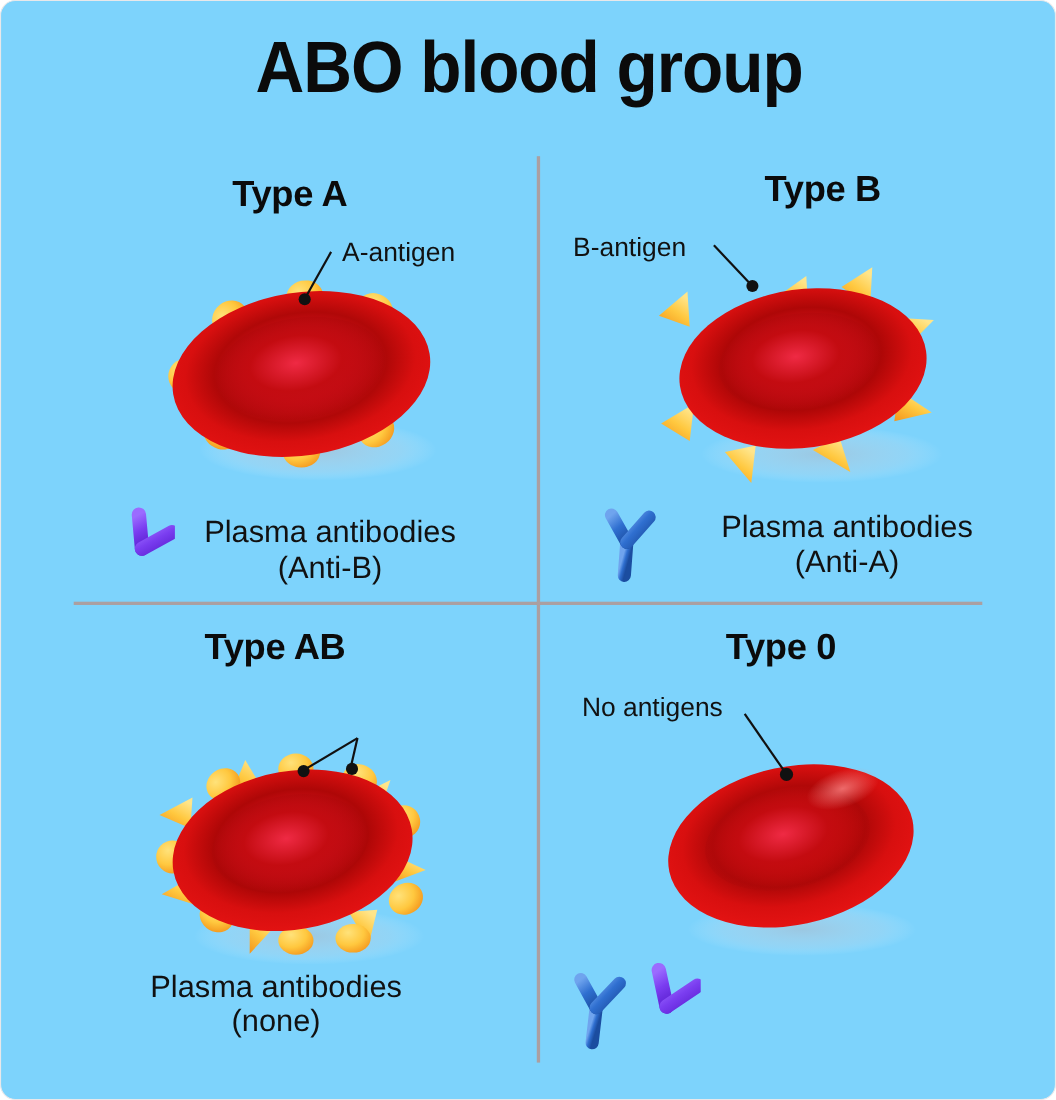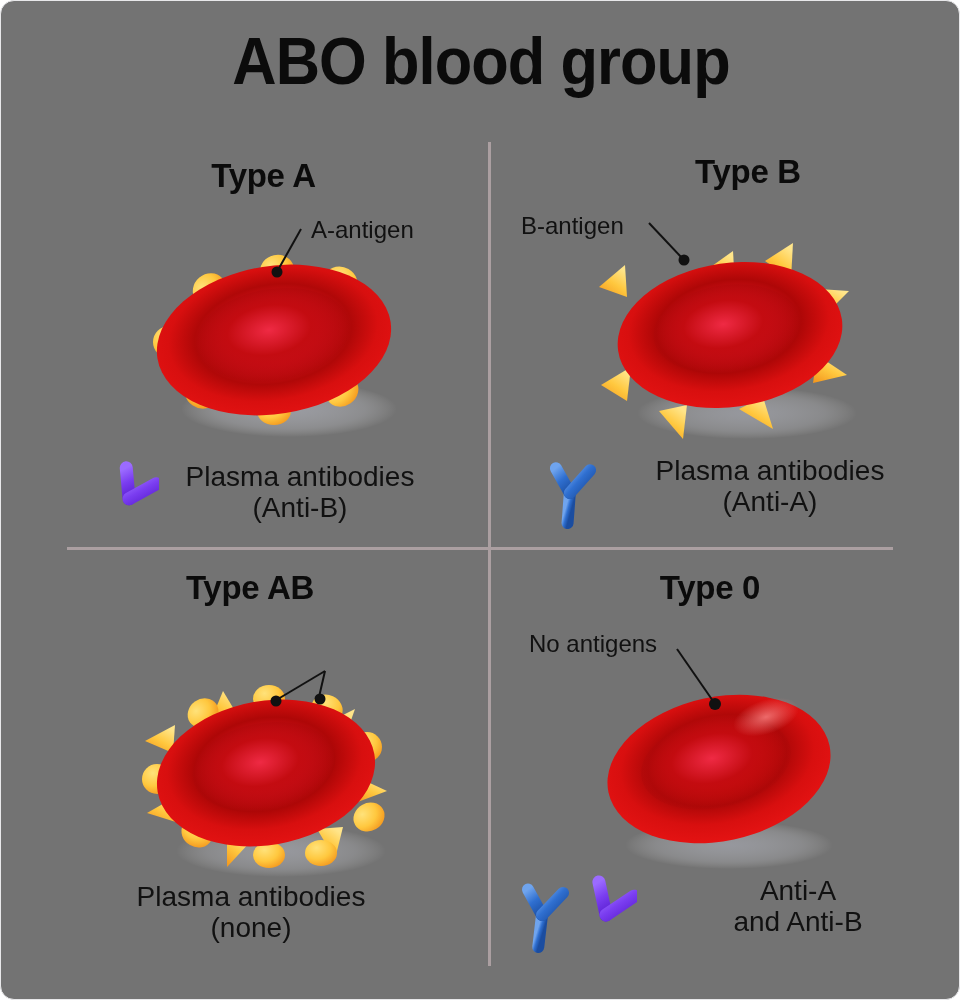--- a/index.html
+++ b/index.html
@@ -6,21 +6,21 @@
   html,body{margin:0;padding:0;background:#ffffff;}
   body{
     width:960px;height:1000px;
     font-family:"Liberation Sans","DejaVu Sans",sans-serif;
     color:#111111;
     overflow:hidden;
   }
   #figure{
     position:relative;
     width:960px;height:1000px;
-    background:#737373;
+    background:#7dd3fc;
     box-sizing:border-box;
     border:1px solid #e8e8ea;
     border-radius:14px;
     overflow:hidden;
   }
 
   
   #title{
     position:absolute;
     left:0;top:26px;width:960px;
@@ -72,21 +72,21 @@
     white-space:pre-line;
   }
 
   
   .cell-wrap{position:absolute;}
   .cell-svg{display:block;}
 
   
   .ab-row{
     position:absolute;
-    display:flex;
+    display:flex;align-items:center;
   }
   .ab-text{
     font-size:28px;line-height:1.12;
     text-align:center;
     color:#111111;
     white-space:pre-line;
   }
   .ab-ico{display:block;}
 </style>
 </head>
@@ -391,18 +391,16 @@
               <stop offset="100%" stop-color="#5a1fd0"></stop>
             </linearGradient>
           </defs>
           <g transform="rotate(22 31 40)" stroke="url(#purpG2)" stroke-linecap="round" fill="none">
             <path d="M31 40 L31 74" stroke-width="13"></path>
             <path d="M31 40 L12 12" stroke-width="13"></path>
             <path d="M31 40 L50 12" stroke-width="13"></path>
           </g>
         </svg>
       </span>
-      <span class="ab-text" style="flex:1;margin-left:18px;">Anti-A
-and  Anti-B</span>
     </div>
   </div>
 
 </div>
 
 </body></html>

